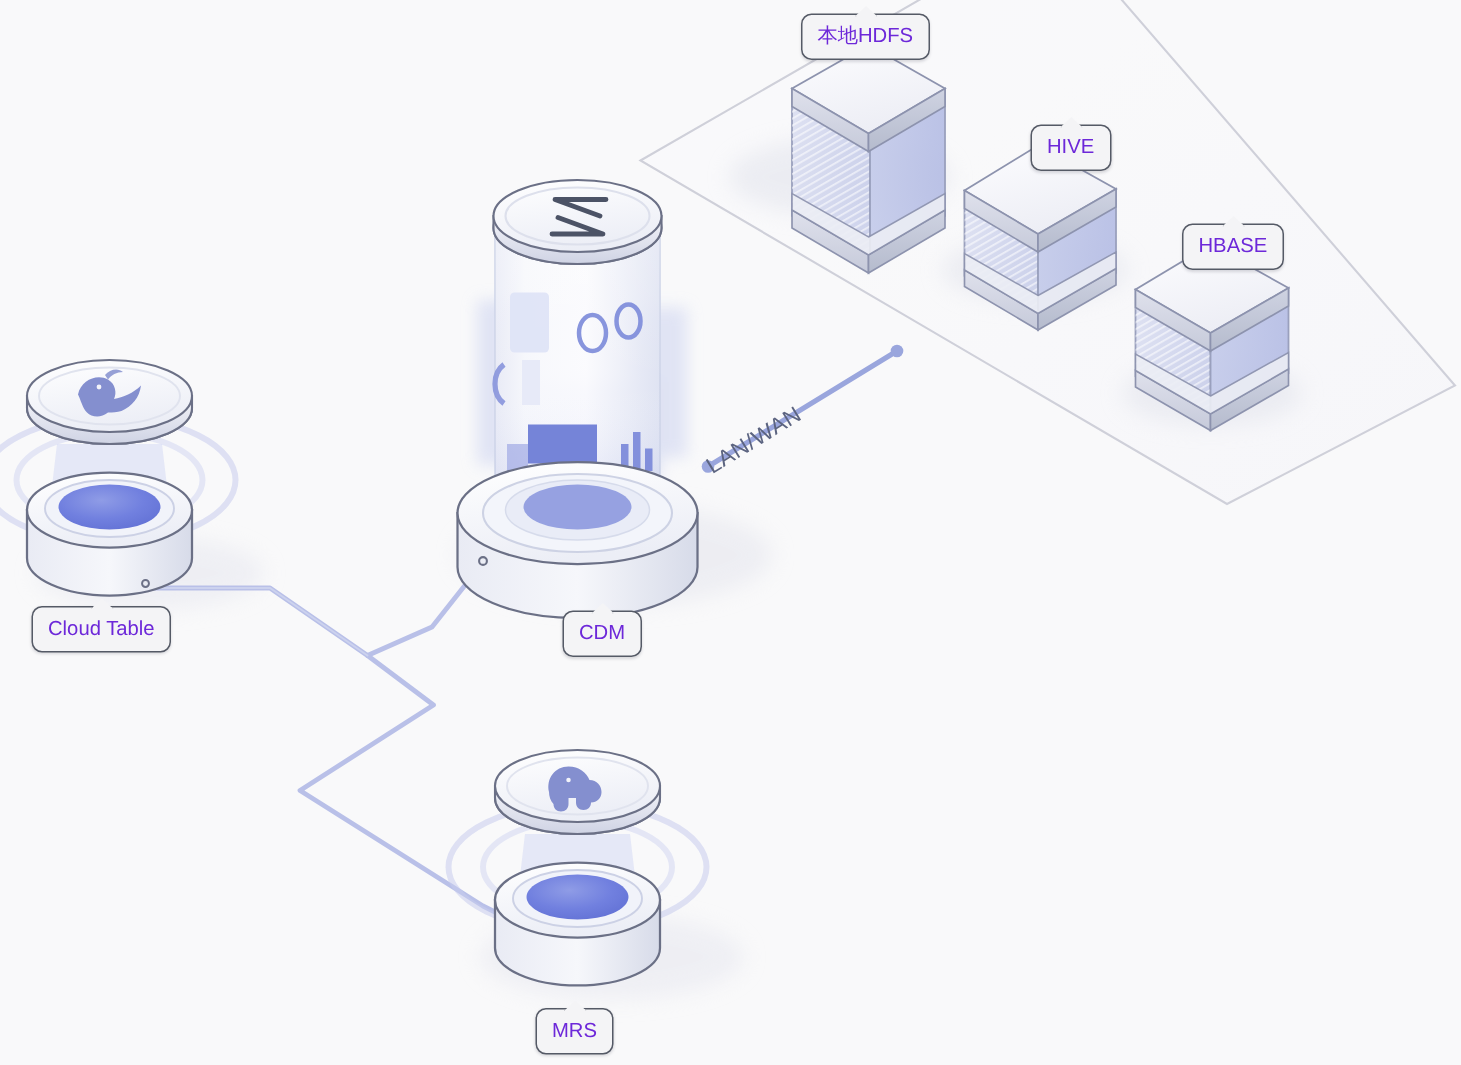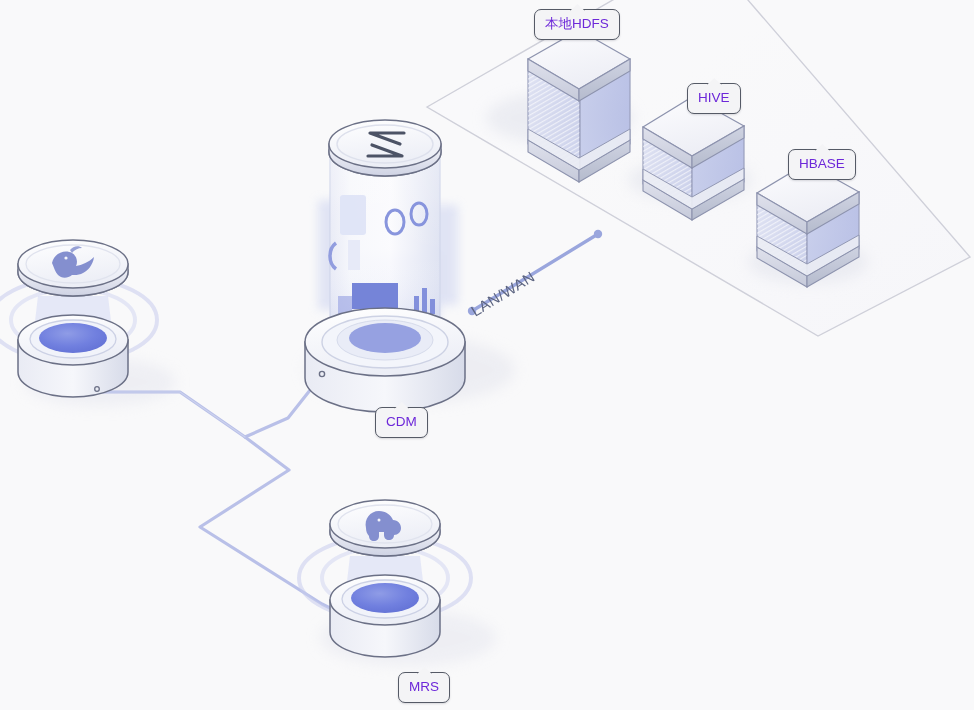--- a/index.html
+++ b/index.html
@@ -329,21 +329,25 @@
   <div class="lbl" style="left:774px; top:149px;margin-left:14px;">
     <span class="notch"></span>
     <span>HBASE</span>
   </div>
 
   <div class="lbl" style="left:375px; top:407px;">
     <span class="notch"></span>
     <span>CDM</span>
   </div>
 
-
-  <div class="lbl" style="left:357px; top:672px;margin-left:41px;">
+  <div class="lbl" style="left:21px; top:404px;">
+    <span class="notch"></span>
+    <span>Cloud Table</span>
+  </div>
+
+  <div class="lbl" style="left:357px; top:672px;">
     <span class="notch"></span>
     <span>MRS</span>
   </div>
 
   <div class="lanwan" style="left:468px; top:305px; transform: rotate(-31.5deg);">LAN/WAN</div>
 
 </div>
 
 </body></html>

